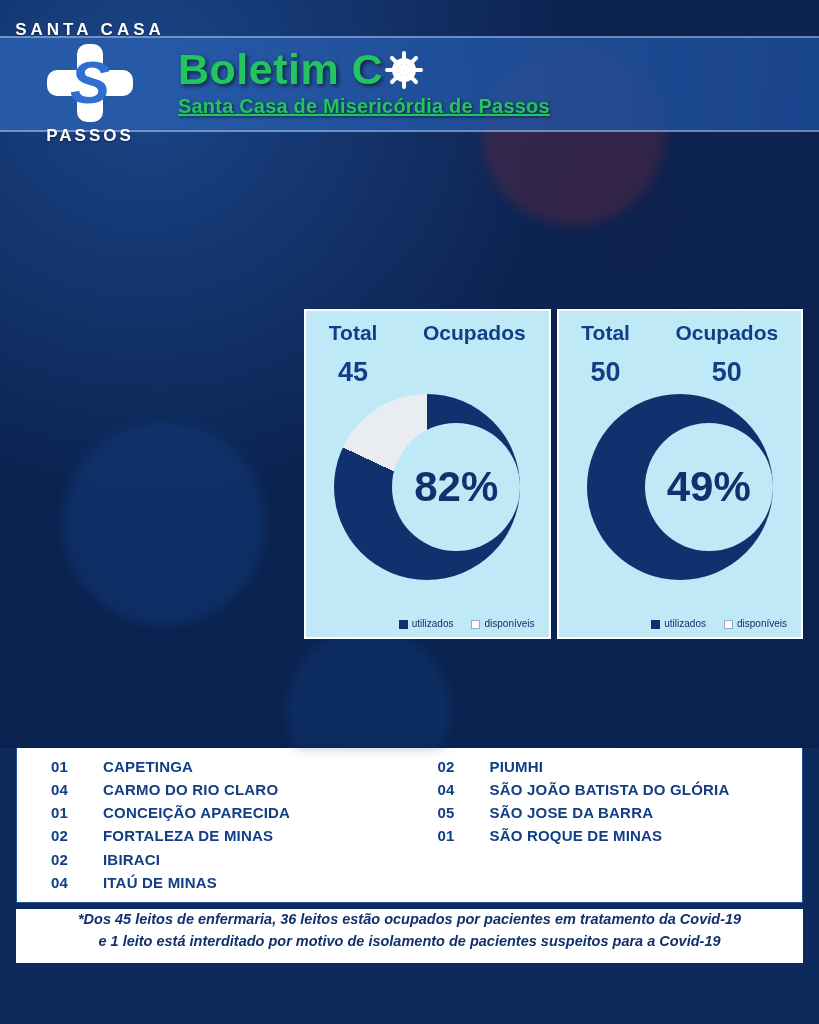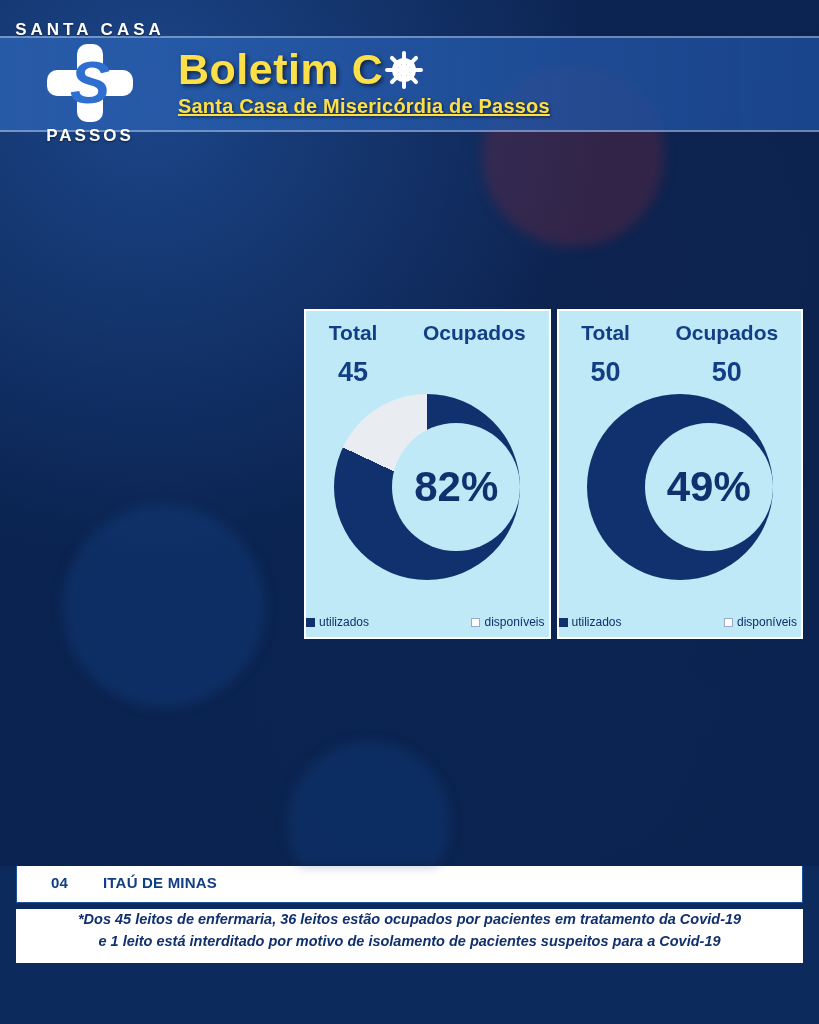--- a/index.html
+++ b/index.html
@@ -20,21 +20,21 @@
   }
   .bg:after{
     content:""; position:absolute; inset:0;
     background:
       radial-gradient(circle at 70% 18%, rgba(120,40,60,0.35) 0 90px, transparent 92px),
       radial-gradient(circle at 88% 55%, rgba(120,40,60,0.28) 0 70px, transparent 72px),
       radial-gradient(circle at 20% 70%, rgba(20,70,140,0.35) 0 100px, transparent 102px),
       radial-gradient(circle at 45% 95%, rgba(20,70,140,0.3) 0 80px, transparent 82px);
     filter: blur(6px);
   }
-  .page { position: relative; width: 819px; height: 866px; }
+  .page { position: relative; width: 819px; height: 748px; }
 
   
   .header {
     position: relative;
     height: 165px;
     display: flex; align-items: center;
     padding: 0 10px;
   }
   .header-band {
     position: absolute; left: 0; right: 0; top: 36px; height: 96px;
@@ -60,21 +60,21 @@
     position: absolute; background: #fff; border-radius: 10px;
   }
   .logo-mark .v1 { left: 30px; top: 0; width: 26px; height: 78px; }
   .logo-mark .h1 { left: 0; top: 26px; width: 86px; height: 26px; }
   .logo-mark .s {
     position: absolute; left: 50%; top: 50%; transform: translate(-50%,-50%);
     font-size: 60px; font-weight: bold; color: #2f6fd0; font-style: italic;
     line-height: 1; text-shadow: none;
   }
   .header-titles {
-    position: relative; z-index: 2; margin-left: 8px; color: #fde047;
+    position: relative; z-index: 2; margin-left: 8px; color: #22c55e;
   }
   .title-main {
     font-size: 43px; font-weight: bold; letter-spacing: .5px;
     text-shadow: 2px 2px 4px rgba(0,0,0,.6);
     line-height: 1.05;
     display: flex; align-items: center;
   }
   .virus-o {
     position: relative; display: inline-block;
     width: 40px; height: 40px; margin: 0 1px;
@@ -169,23 +169,23 @@
     width: 186px; height: 186px; border-radius: 50%;
     display: flex; align-items: center; justify-content: flex-end;
     position: relative;
   }
   .donut .hole {
     width: 128px; height: 128px; background: #bfe9f7; border-radius: 50%;
     display: flex; align-items: center; justify-content: center;
     font-size: 42px; font-weight: bold; color: #11306e;
   }
   .legend {
-    position: absolute; bottom: 8px; left: 0; right: 4px;
-    display: flex; justify-content: space-between; gap: 18px;
-    font-size: 12px; color: #11306e;
+    position: absolute; bottom: 8px; left: 0; right: 14px;
+    display: flex; justify-content: flex-end; gap: 18px;
+    font-size: 10px; color: #11306e;
   }
   .legend span.box {
     display: inline-block; width: 9px; height: 9px; margin-right: 4px;
     vertical-align: middle;
   }
   .legend .b1 { background: #11306e; }
   .legend .b2 { background: #ffffff; border: 1px solid #9ac; }
 
   
   .proc-head {

